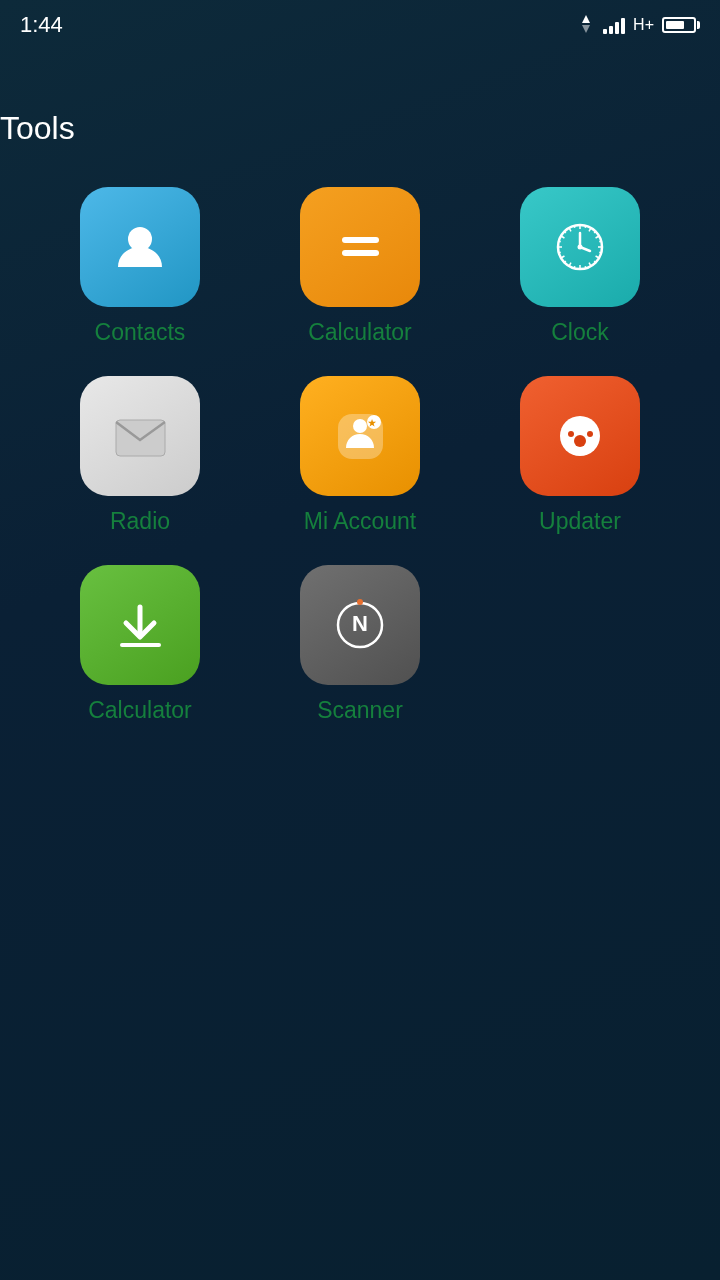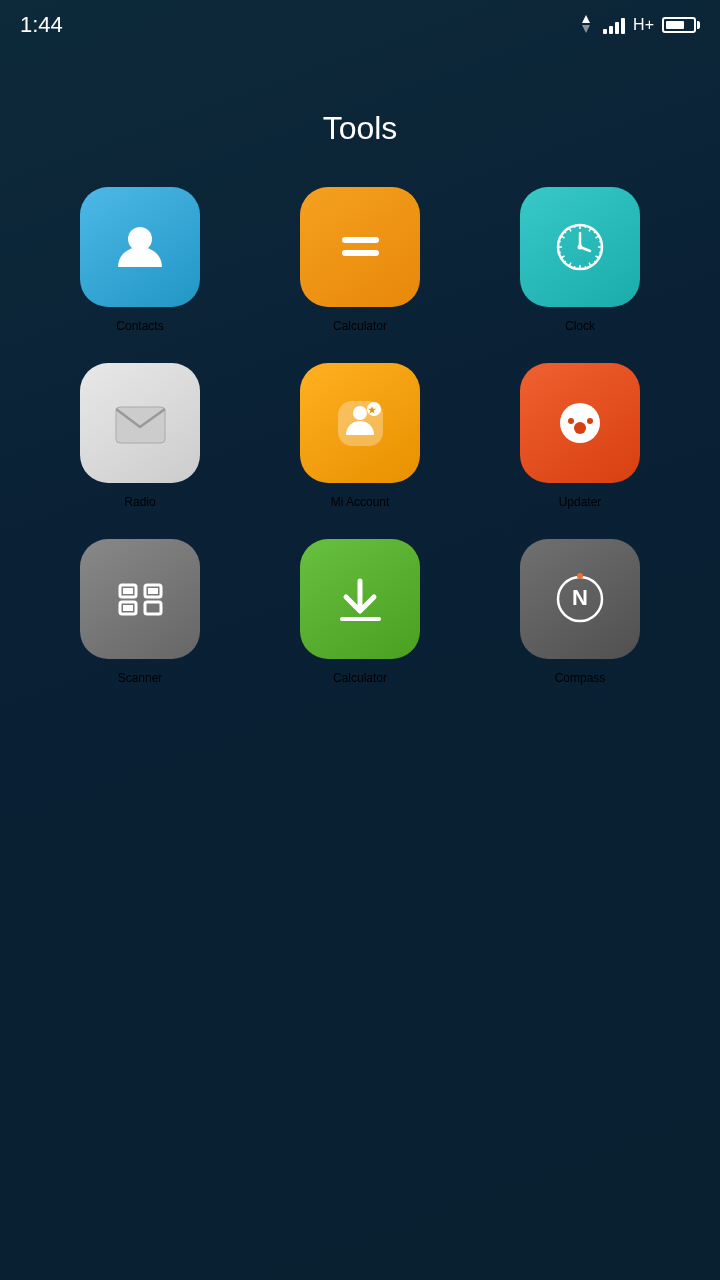--- a/index.html
+++ b/index.html
@@ -32,21 +32,20 @@
       align-items: center;
       gap: 8px;
     }
     .status-icon {
       color: white;
       font-size: 16px;
     }
 
     
     .page-title {
-      text-align: center;
       font-size: 32px;
       font-weight: 300;
       color: white;
       margin-top: 60px;
       margin-bottom: 40px;
     }
 
     
     .app-grid {
       display: grid;
@@ -67,22 +66,22 @@
       width: 120px;
       height: 120px;
       border-radius: 28px;
       display: flex;
       align-items: center;
       justify-content: center;
       flex-shrink: 0;
     }
 
     .app-label {
-      font-size: 12px;
-      color: #000000;
+      font-size: 23px;
+      color: #15803d;
       text-align: left;
       font-weight: 400;
     }
 
     
     .icon-contacts { background: linear-gradient(145deg, #4db8e8, #2196c4); }
     .icon-calculator { background: linear-gradient(145deg, #f5a020, #e8880a); }
     .icon-clock { background: linear-gradient(145deg, #38c8c8, #1aabab); }
     .icon-mail { background: linear-gradient(145deg, #e8e8e8, #cccccc); }
     .icon-fmradio { background: linear-gradient(145deg, #2ec4a0, #18a885); }
@@ -257,46 +256,32 @@
         <svg viewBox="0 0 65 65" fill="none" xmlns="http://www.w3.org/2000/svg">
         <circle cx="32" cy="32" r="20" fill="white"></circle>
         <circle cx="23" cy="30" r="3" fill="#d84010"></circle>
         <circle cx="32" cy="37" r="6" fill="#d84010"></circle>
         <circle cx="42" cy="30" r="3" fill="#d84010"></circle>
       </svg>
       </div>
       <span class="app-label">Updater</span>
     </div>
     <div class="app-item">
-      <div class="app-icon icon-scanner">
-        <svg viewBox="0 0 65 65" fill="none" xmlns="http://www.w3.org/2000/svg">
-        <rect x="12" y="18" width="16" height="12" rx="2" stroke="white" stroke-width="3" fill="none"></rect>
-        <rect x="37" y="18" width="16" height="12" rx="2" stroke="white" stroke-width="3" fill="none"></rect>
-        <rect x="12" y="35" width="16" height="12" rx="2" stroke="white" stroke-width="3" fill="none"></rect>
-        <rect x="37" y="35" width="16" height="12" rx="2" stroke="white" stroke-width="3" fill="none"></rect>
-        <rect x="15" y="21" width="10" height="6" fill="white"></rect>
-        <rect x="40" y="21" width="10" height="6" fill="white"></rect>
-        <rect x="15" y="38" width="10" height="6" fill="white"></rect>
-      </svg>
-      </div>
-      <span class="app-label">Scanner</span>
-    </div>
-    <div class="app-item">
       <div class="app-icon icon-downloads">
         <svg viewBox="0 0 65 65" fill="none" xmlns="http://www.w3.org/2000/svg">
         <line x1="32" y1="14" x2="32" y2="42" stroke="white" stroke-width="5" stroke-linecap="round"></line>
         <polyline points="18,30 32,44 46,30" stroke="white" stroke-width="5" fill="none" stroke-linejoin="round" stroke-linecap="round"></polyline>
         <line x1="14" y1="52" x2="51" y2="52" stroke="white" stroke-width="4" stroke-linecap="round"></line>
       </svg>
       </div>
       <span class="app-label">Calculator</span>
     </div>
     <div class="app-item">
       <div class="app-icon icon-compass">
         <svg viewBox="0 0 65 65" fill="none" xmlns="http://www.w3.org/2000/svg">
         <circle cx="32" cy="32" r="22" stroke="white" stroke-width="2.5" fill="none"></circle>
         <text x="32" y="38" text-anchor="middle" fill="white" font-size="22" font-weight="bold">N</text>
         <circle cx="32" cy="9" r="3" fill="#e87030"></circle>
       </svg>
       </div>
-      <span class="app-label">Compass</span>
+      <span class="app-label">Scanner</span>
     </div>
   </div>
 
 </body></html>

